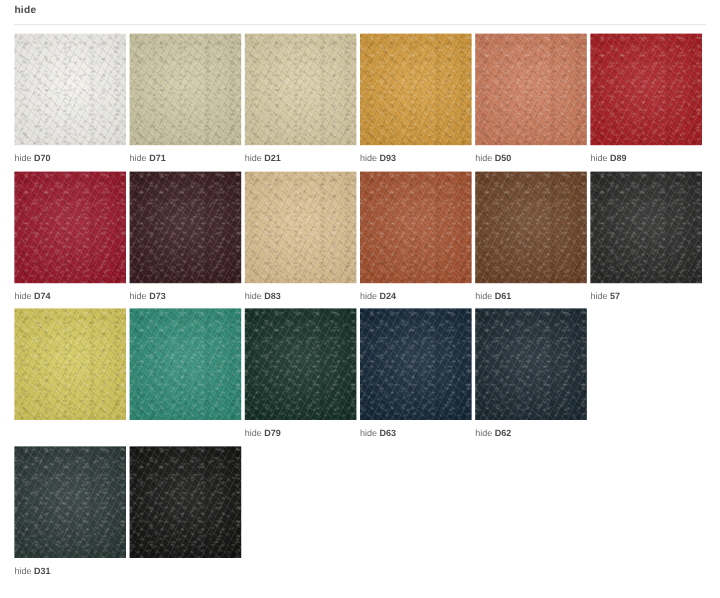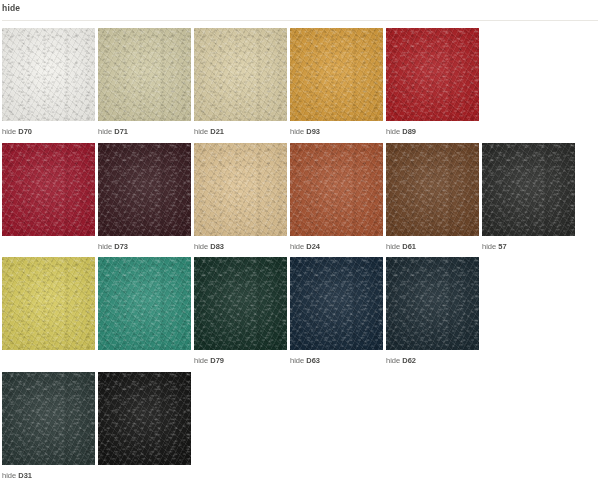--- a/index.html
+++ b/index.html
@@ -13,21 +13,21 @@
     overflow: hidden;
     font-family: "Liberation Sans", sans-serif;
     color: #3a3a3a;
   }
 
   .page {
     position: relative;
     width: 600px;
     height: 498px;
     box-sizing: border-box;
-    padding: 0 2px;
+    padding: 0 12px;
     background: #ffffff;
   }
 
   
   .header {
     height: 20px;
     display: flex;
     align-items: center;
     border-bottom: 1px solid #e9e7e2;
   }
@@ -146,27 +146,32 @@
         </div>
         <div class="swatch-cell">
           <div class="swatch-tile" style="background-color: rgb(217, 205, 165);"></div>
           <div class="swatch-label"><span class="prefix">hide</span> <span class="code">D21</span></div>
         </div>
         <div class="swatch-cell">
           <div class="swatch-tile" style="background-color: rgb(213, 156, 60);"></div>
           <div class="swatch-label"><span class="prefix">hide</span> <span class="code">D93</span></div>
         </div>
         <div class="swatch-cell">
+          <div class="swatch-tile" style="background-color: rgb(205, 124, 92);"></div>
+          <div class="swatch-label"><span class="prefix">hide</span> <span class="code">D50</span></div>
+        </div>
+        <div class="swatch-cell">
           <div class="swatch-tile" style="background-color: rgb(171, 31, 36);"></div>
           <div class="swatch-label"><span class="prefix">hide</span> <span class="code">D89</span></div>
         </div>
       </div>
       <div class="swatch-row">
         <div class="swatch-cell">
           <div class="swatch-tile" style="background-color: rgb(155, 24, 44);"></div>
+          <div class="swatch-label"><span class="prefix">hide</span> <span class="code">D74</span></div>
         </div>
         <div class="swatch-cell">
           <div class="swatch-tile" style="background-color: rgb(58, 29, 34);"></div>
           <div class="swatch-label"><span class="prefix">hide</span> <span class="code">D73</span></div>
         </div>
         <div class="swatch-cell">
           <div class="swatch-tile" style="background-color: rgb(220, 193, 146);"></div>
           <div class="swatch-label"><span class="prefix">hide</span> <span class="code">D83</span></div>
         </div>
         <div class="swatch-cell">

